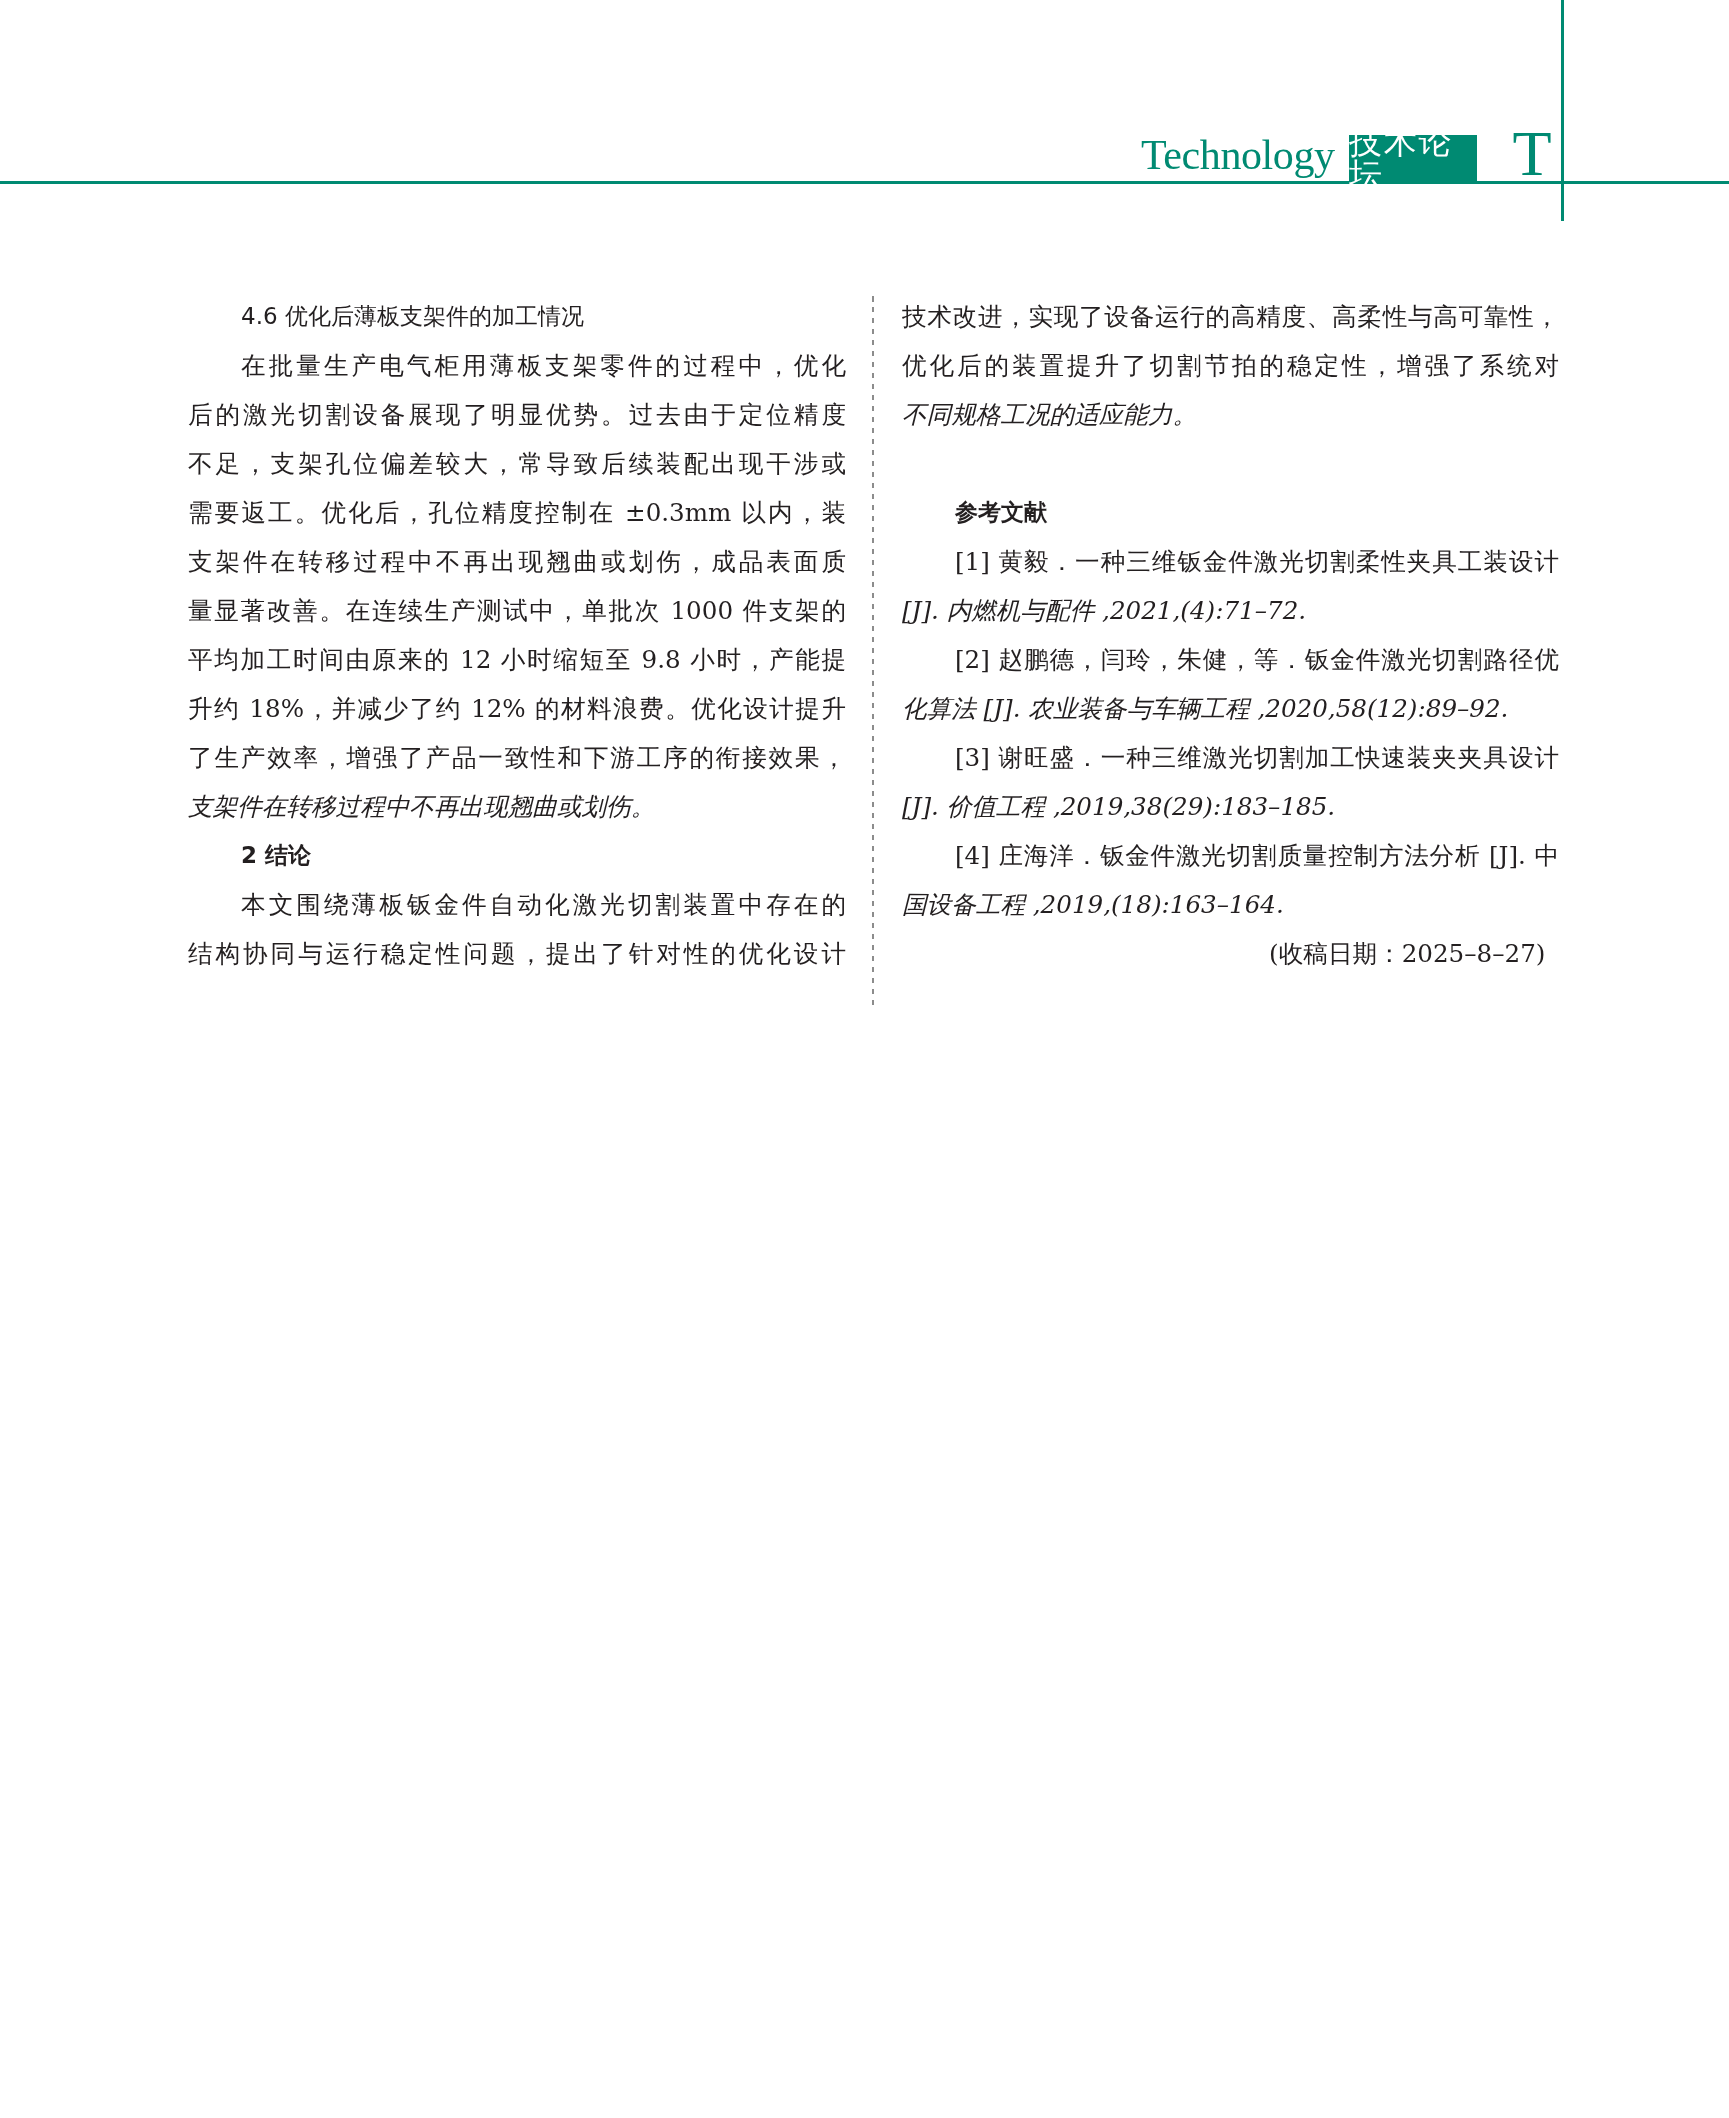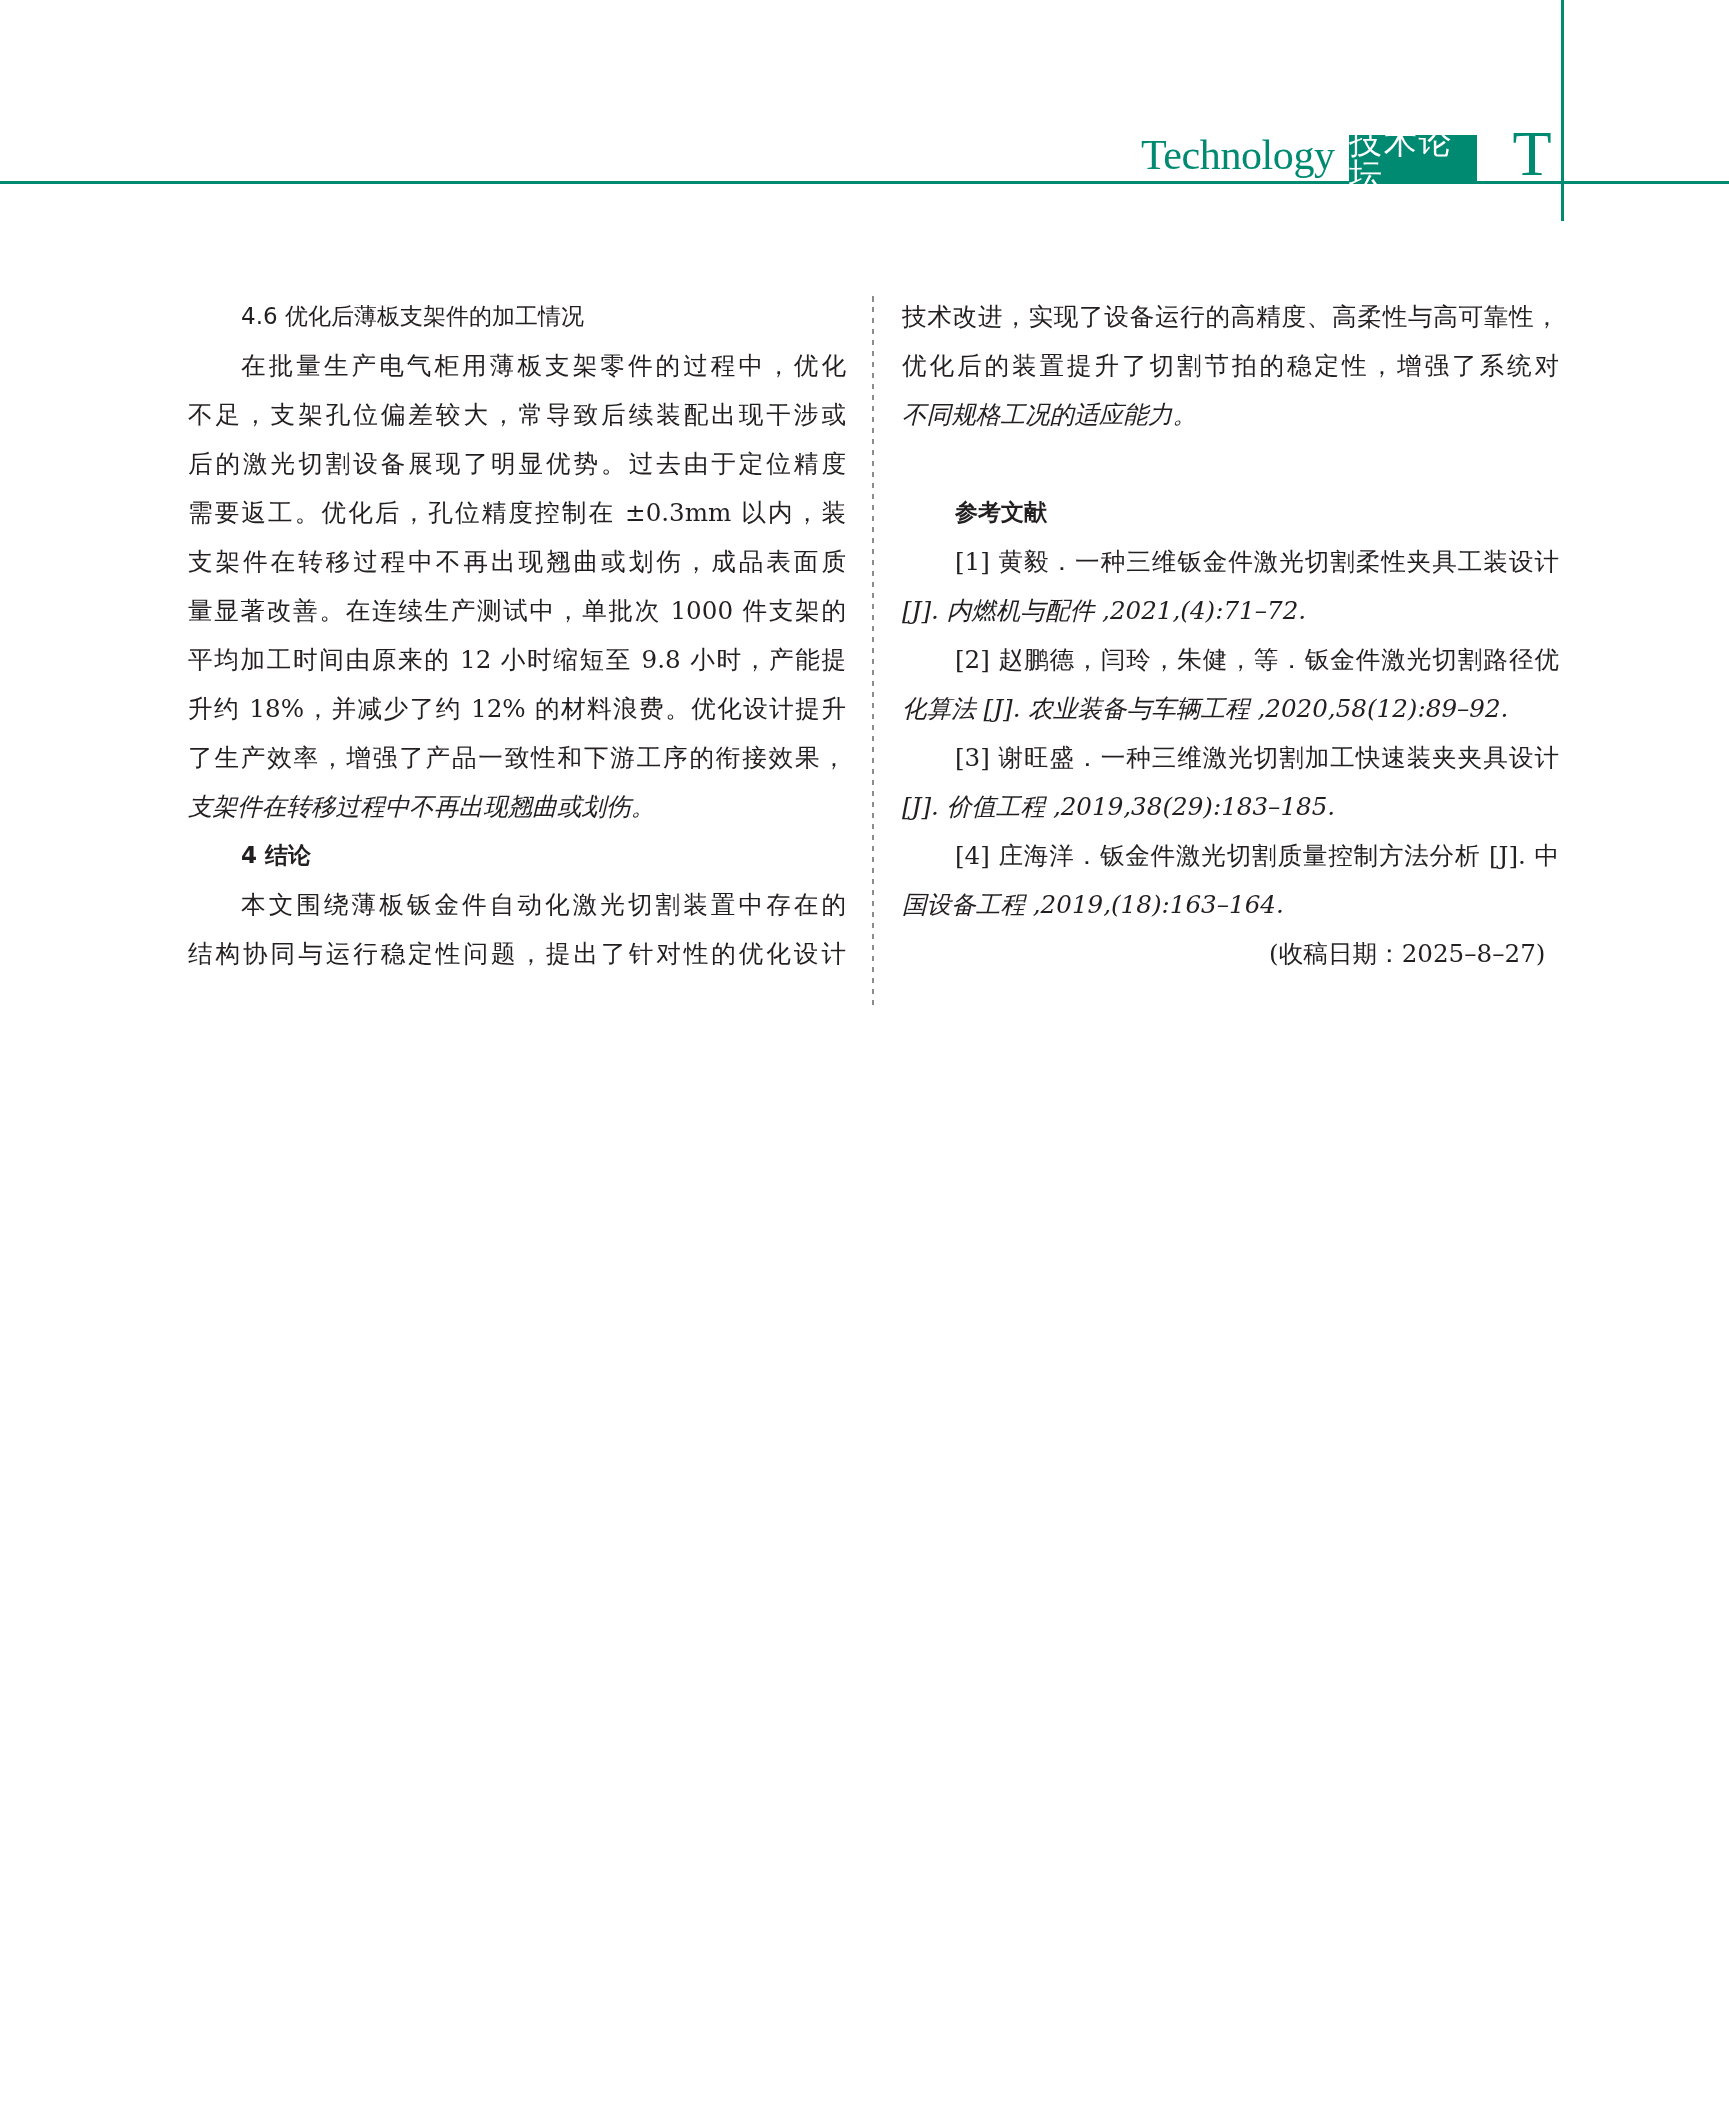--- a/index.html
+++ b/index.html
@@ -121,30 +121,30 @@
 <div class="hdr-vline"></div>
 <div class="hdr-tech">Technology</div>
 <div class="hdr-box">
   <span>技术论坛</span>
 </div>
 <div class="hdr-T">T</div>
 
 <div class="col col-left">
   <div class="line subsec-head indent">4.6 优化后薄板支架件的加工情况</div>
   <div class="line indent">在批量生产电气柜用薄板支架零件的过程中，优化</div>
+  <div class="line">后的激光切割设备展现了明显优势。过去由于定位精度</div>
   <div class="line">不足，支架孔位偏差较大，常导致后续装配出现干涉或</div>
-  <div class="line">后的激光切割设备展现了明显优势。过去由于定位精度</div>
   <div class="line">需要返工。优化后，孔位精度控制在 ±0.3mm 以内，装</div>
   <div class="line">支架件在转移过程中不再出现翘曲或划伤，成品表面质</div>
   <div class="line">量显著改善。在连续生产测试中，单批次 1000 件支架的</div>
   <div class="line">平均加工时间由原来的 12 小时缩短至 9.8 小时，产能提</div>
   <div class="line">升约 18%，并减少了约 12% 的材料浪费。优化设计提升</div>
   <div class="line">了生产效率，增强了产品一致性和下游工序的衔接效果，</div>
   <div class="line last">支架件在转移过程中不再出现翘曲或划伤。</div>
-  <div class="line sec-head indent">4 结论</div>
+  <div class="line sec-head indent">2 结论</div>
   <div class="line indent">本文围绕薄板钣金件自动化激光切割装置中存在的</div>
   <div class="line">结构协同与运行稳定性问题，提出了针对性的优化设计</div>
 </div>
 
 <div class="col-divider"></div>
 
 <div class="col col-right">
   <div class="line">技术改进，实现了设备运行的高精度、高柔性与高可靠性，</div>
   <div class="line">优化后的装置提升了切割节拍的稳定性，增强了系统对</div>
   <div class="line last">不同规格工况的适应能力。</div>

